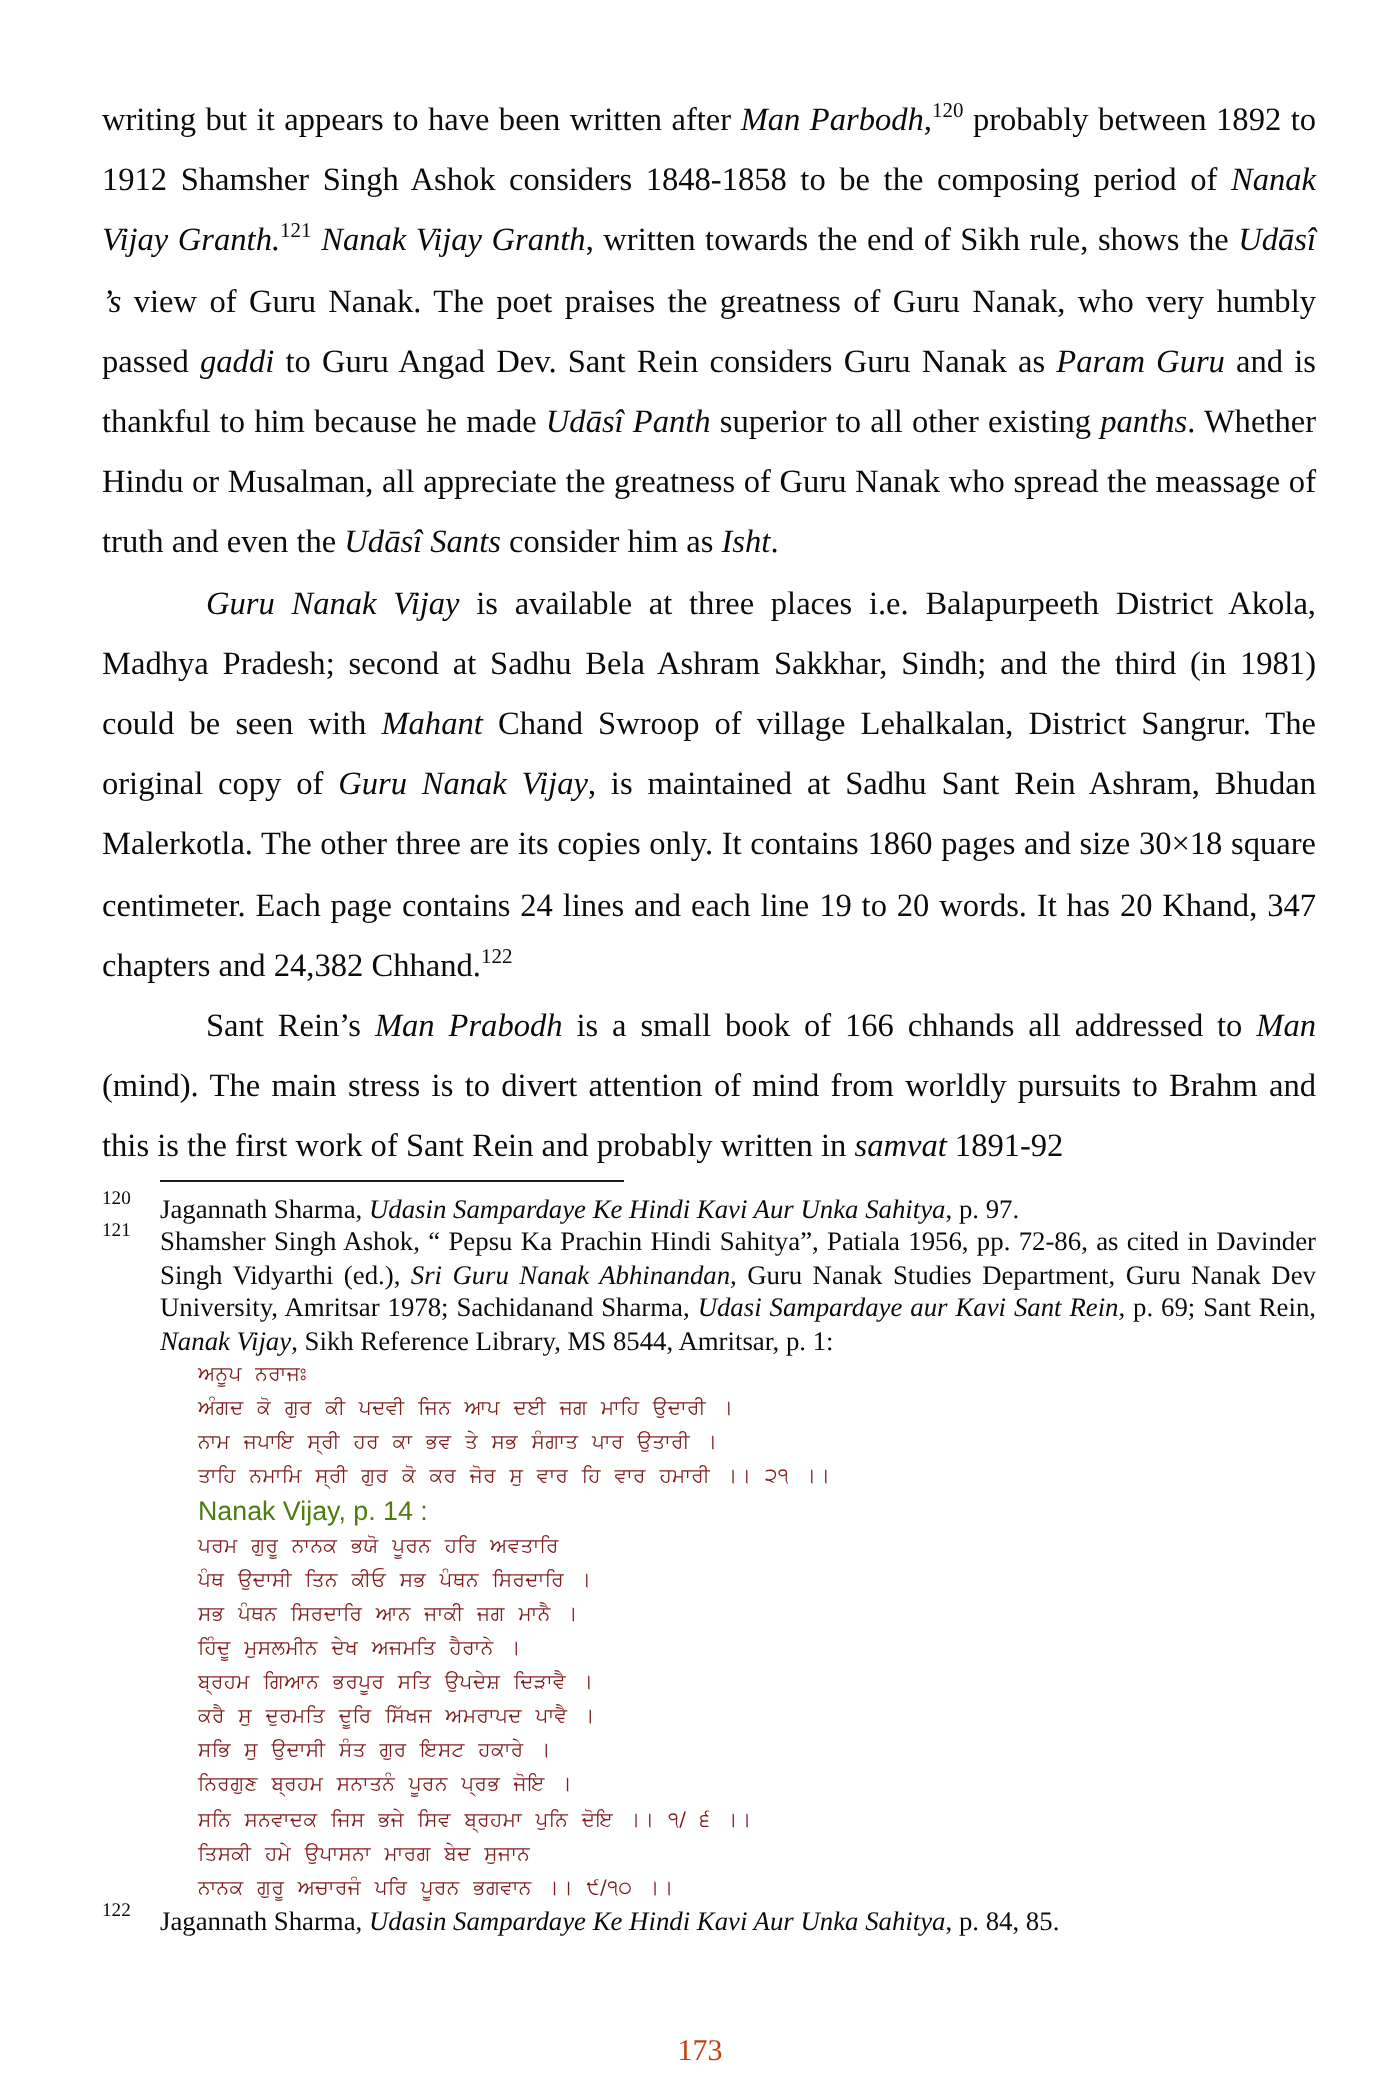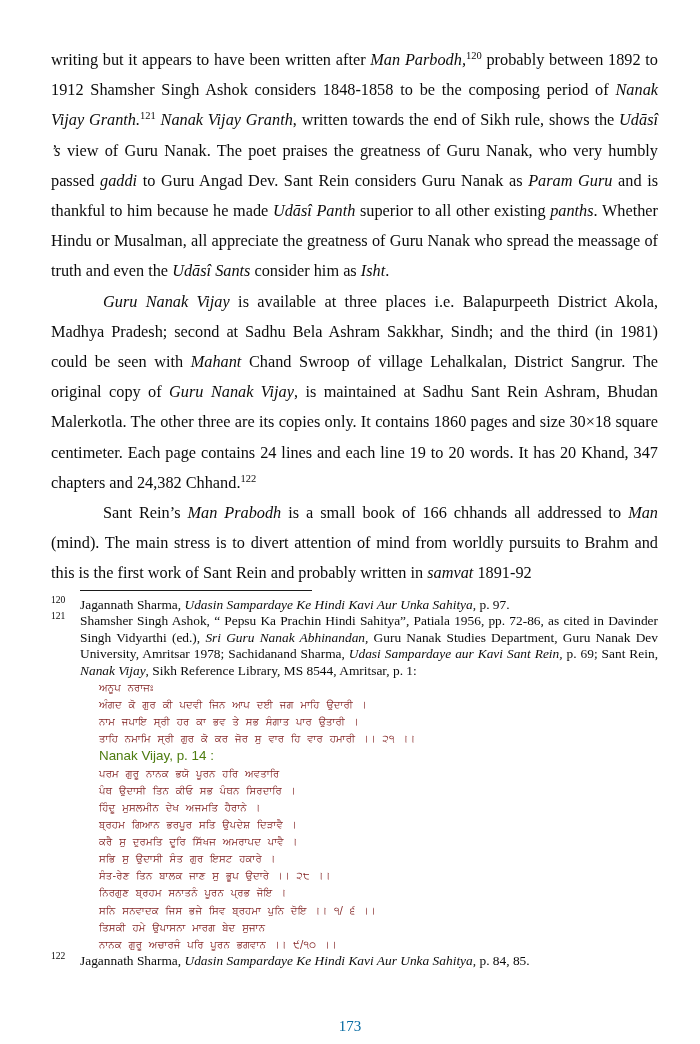--- a/index.html
+++ b/index.html
@@ -96,21 +96,21 @@
     line-height: 17.4px;
     color: #4d7c0f;
   }
   .page-number {
     position: absolute;
     left: 0;
     top: 1018px;
     width: 700px;
     text-align: center;
     font-size: 15px;
-    color: #0369a1;
+    color: #c2410c;
   }
 </style>
 </head>
 <body>
 
 <div class="page">
 
   <div class="body-area">
     <div id="body-paragraphs">
         <p class="body-par"><span>writing but it appears to have been written after </span><span class="it">Man Parbodh,</span><sup class="fn">120</sup><span> probably between 1892 to 1912 Shamsher Singh Ashok considers 1848-1858 to be the composing period of </span><span class="it">Nanak Vijay Granth.</span><sup class="fn">121</sup><span>   </span><span class="it">Nanak Vijay Granth</span><span>, written towards the end of Sikh rule, shows the </span><span class="it">Udāsî ’s</span><span> view of Guru Nanak. The poet praises the greatness of Guru Nanak, who very humbly passed </span><span class="it">gaddi</span><span> to Guru Angad Dev. Sant Rein considers Guru Nanak as </span><span class="it">Param Guru</span><span> and is thankful to him because he made </span><span class="it">Udāsî  Panth</span><span> superior to all other existing </span><span class="it">panths</span><span>. Whether Hindu or Musalman, all appreciate the greatness of Guru Nanak who spread the meassage of truth and even the </span><span class="it">Udāsî  Sants</span><span> consider him as </span><span class="it">Isht</span><span>.</span></p>
@@ -132,25 +132,25 @@
           <span class="fn-body"><span>Shamsher Singh Ashok, “ Pepsu Ka Prachin Hindi Sahitya”, Patiala 1956, pp. 72-86, as cited in Davinder Singh Vidyarthi (ed.),  </span><span class="it">Sri Guru Nanak Abhinandan,</span><span> Guru Nanak Studies Department, Guru Nanak Dev University, Amritsar 1978;  Sachidanand Sharma, </span><span class="it">Udasi Sampardaye aur Kavi Sant Rein,</span><span>  p. 69; Sant Rein, </span><span class="it">Nanak Vijay</span><span>, Sikh Reference Library, MS 8544, Amritsar, p. 1:</span></span>
         </div>
         <div class="verse-block">
           <span class="verse-line">ਅਨੂਪ  ਨਰਾਜਃ</span>
           <span class="verse-line">ਅੰਗਦ  ਕੋ  ਗੁਰ  ਕੀ  ਪਦਵੀ  ਜਿਨ  ਆਪ  ਦਈ  ਜਗ  ਮਾਹਿ  ਉਦਾਰੀ  ।</span>
           <span class="verse-line">ਨਾਮ  ਜਪਾਇ  ਸ੍ਰੀ  ਹਰ  ਕਾ  ਭਵ  ਤੇ  ਸਭ  ਸੰਗਾਤ  ਪਾਰ  ਉਤਾਰੀ  ।</span>
           <span class="verse-line">ਤਾਹਿ  ਨਮਾਮਿ  ਸ੍ਰੀ  ਗੁਰ  ਕੋ  ਕਰ  ਜੋਰ  ਸੁ  ਵਾਰ  ਹਿ  ਵਾਰ  ਹਮਾਰੀ  ।।  ੨੧  ।।</span>
           <span class="latin-line">Nanak Vijay, p. 14 :</span>
           <span class="verse-line">ਪਰਮ  ਗੁਰੂ  ਨਾਨਕ  ਭਯੋ  ਪੂਰਨ  ਹਰਿ  ਅਵਤਾਰਿ</span>
           <span class="verse-line">ਪੰਥ  ਉਦਾਸੀ  ਤਿਨ  ਕੀਓ  ਸਭ  ਪੰਥਨ  ਸਿਰਦਾਰਿ  ।</span>
+          <span class="verse-line">ਸਭ  ਪੰਥਨ  ਸਿਰਦਾਰਿ  ਆਨ  ਜਾਕੀ  ਜਗ  ਮਾਨੈ  ।</span>
           <span class="verse-line">ਹਿੰਦੂ  ਮੁਸਲਮੀਨ  ਦੇਖ  ਅਜਮਤਿ  ਹੈਰਾਨੇ  ।</span>
           <span class="verse-line">ਬ੍ਰਹਮ  ਗਿਆਨ  ਭਰਪੂਰ  ਸਤਿ  ਉਪਦੇਸ਼  ਦਿੜਾਵੈ  ।</span>
           <span class="verse-line">ਕਰੈ  ਸੁ  ਦੁਰਮਤਿ  ਦੂਰਿ  ਸਿੱਖਜ  ਅਮਰਾਪਦ  ਪਾਵੈ  ।</span>
           <span class="verse-line">ਸਭਿ  ਸੁ  ਉਦਾਸੀ  ਸੰਤ  ਗੁਰ  ਇਸਟ  ਹਕਾਰੇ  ।</span>
-          <span class="verse-line">ਸੰਤ-ਰੇਣ  ਤਿਨ  ਬਾਲਕ  ਜਾਣ  ਸੁ  ਭੂਪ  ਉਦਾਰੇ  ।।  ੨੮  ।।</span>
           <span class="verse-line">ਨਿਰਗੁਣ  ਬ੍ਰਹਮ  ਸਨਾਤਨੰ  ਪੂਰਨ  ਪ੍ਰਭ  ਜੋਇ  ।</span>
           <span class="verse-line">ਸਨਿ  ਸਨਵਾਦਕ  ਜਿਸ  ਭਜੇ  ਸਿਵ  ਬ੍ਰਹਮਾ  ਪੁਨਿ  ਦੋਇ  ।।  ੧/  ੬  ।।</span>
           <span class="verse-line">ਤਿਸਕੀ  ਹਮੇ  ਉਪਾਸਨਾ  ਮਾਰਗ  ਬੇਦ  ਸੁਜਾਨ</span>
           <span class="verse-line">ਨਾਨਕ  ਗੁਰੂ  ਅਚਾਰਜੰ  ਪਰਿ  ਪੂਰਨ  ਭਗਵਾਨ  ।।  ੯/੧੦  ।।</span>
         </div>
         <div class="fn-item">
           <span class="fn-num">122</span>
           <span class="fn-body"><span>Jagannath Sharma, </span><span class="it">Udasin Sampardaye Ke Hindi Kavi Aur Unka Sahitya</span><span>, p. 84, 85.</span></span>
         </div>
       </div>

